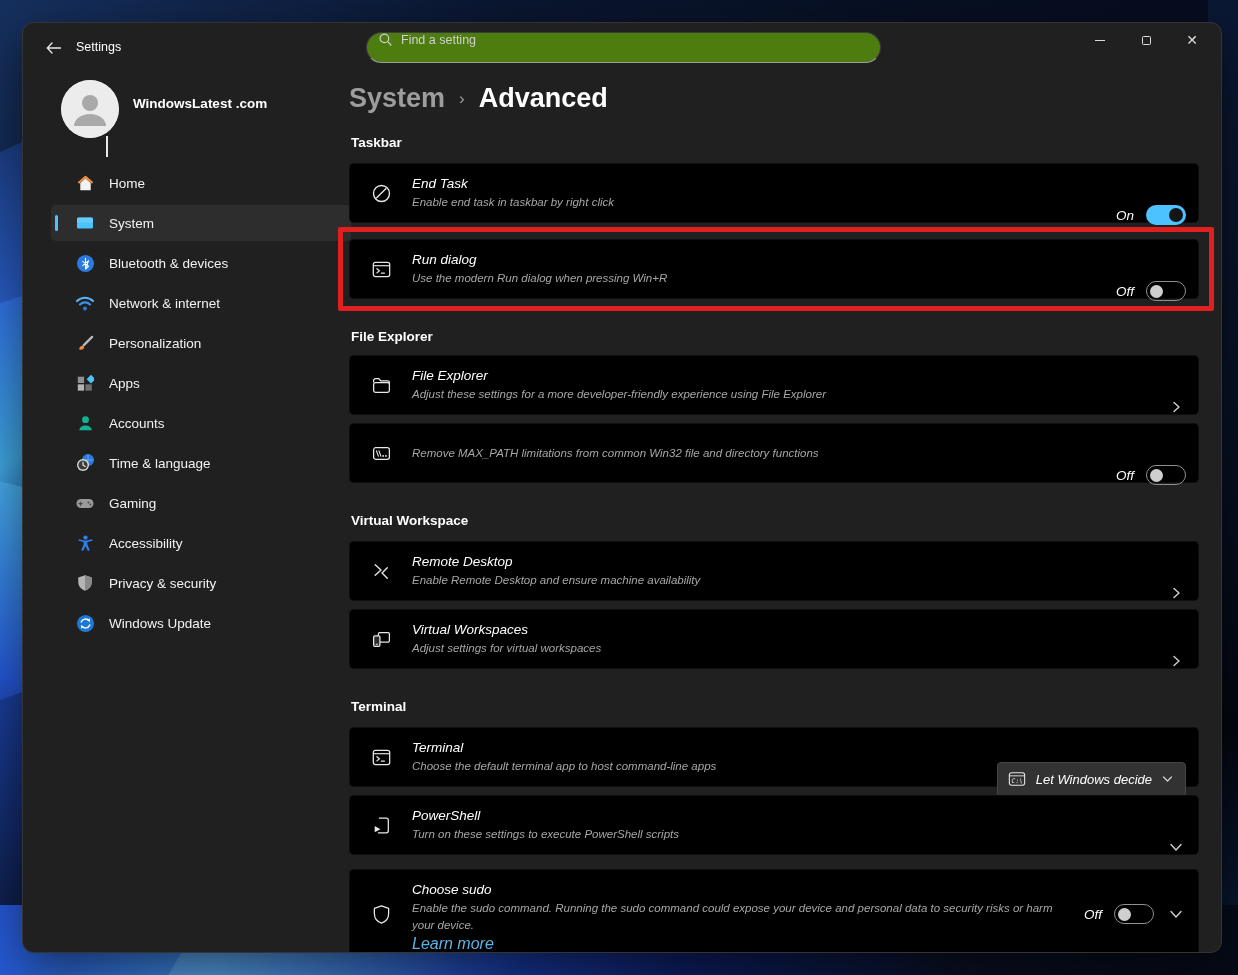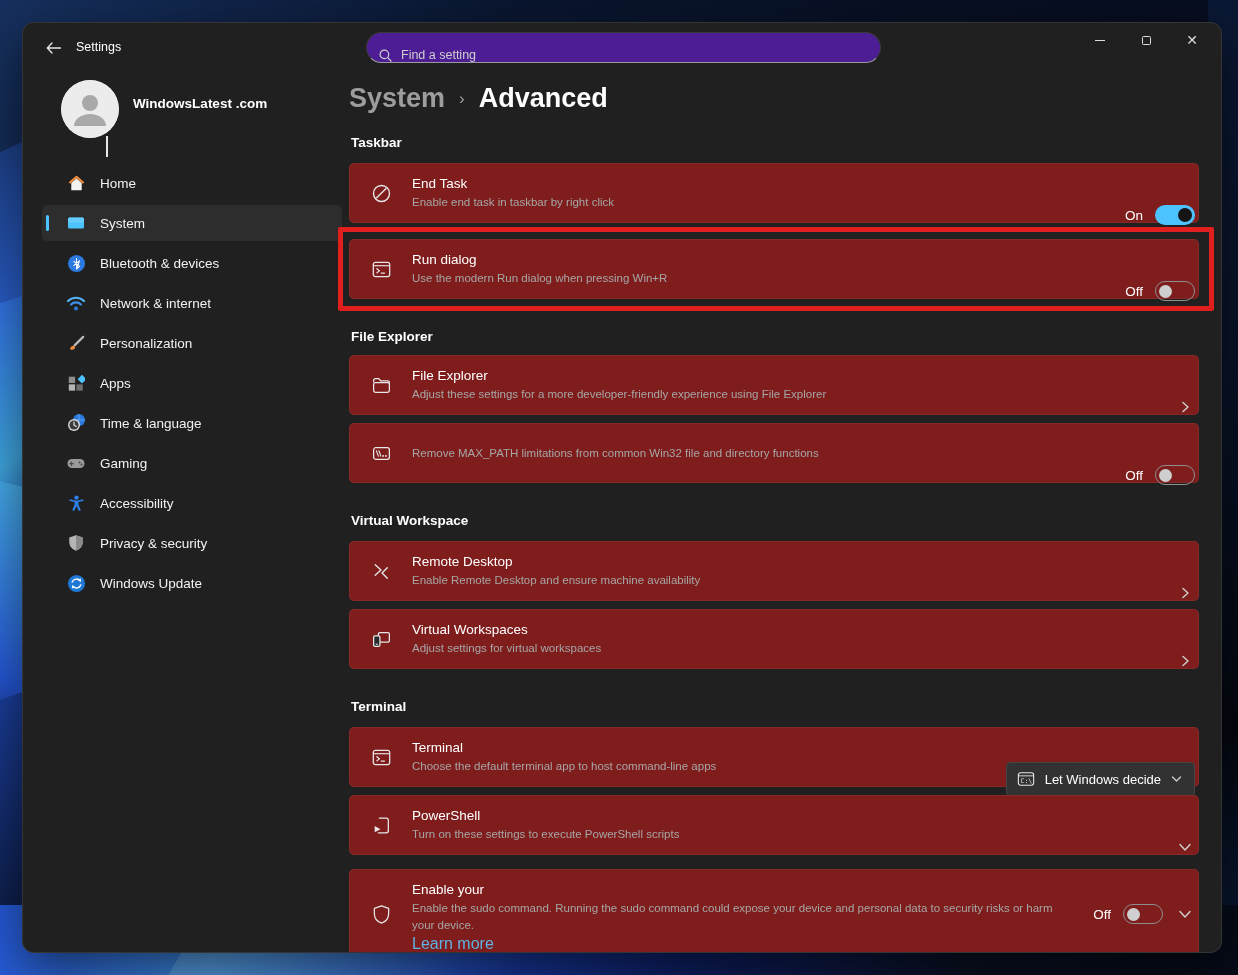--- a/index.html
+++ b/index.html
@@ -30,54 +30,54 @@
   .back-btn { position:absolute; left:14px; top:12px; width:32px; height:26px; display:flex; align-items:center; justify-content:center;
     color:#e8e8e8; font-size:16px; border-radius:4px; cursor:pointer; }
   .win-title { position:absolute; left:53px; top:17px; font-size:12.5px; color:#ffffff; }
   .caption { position:absolute; right:6px; top:0; display:flex; }
   .cap-btn { width:46px; height:34px; display:flex; align-items:center; justify-content:center; color:#dcdcdc; }
   .cap-min i { display:block; width:10px; height:1px; background:#dcdcdc; }
   .cap-max i { display:block; width:9px; height:9px; border:1px solid #dcdcdc; border-radius:1.5px; }
   .cap-close { font-size:14px; font-family:"DejaVu Sans",sans-serif; }
 
   
-  .search { position:absolute; left:343px; top:9px; width:515px; height:31px; background:#4c1d95;
+  .search { position:absolute; left:343px; top:9px; width:515px; height:31px; background:#4d7c0f;
     border:1px solid #3a3a3a; border-bottom:1px solid #9a9a9a; border-radius:16px;
-    display:flex; align-items:flex-end; padding:0 12px; gap:9px; }
+    display:flex; align-items:flex-start; padding:0 12px; gap:9px; }
   .search-ph { color:#cfcfcf; font-size:12.5px; }
 
   
   .avatar { position:absolute; left:38px; top:57px; width:58px; height:58px; border-radius:50%;
     background:#e8e8e8; overflow:hidden; }
   .avatar svg { display:block; }
   .profile-name { position:absolute; left:110px; top:73px; font-size:13.5px; font-weight:bold; color:#fff; }
   .text-cursor { position:absolute; left:83px; top:113px; width:1.5px; height:21px; background:#e8e8e8; }
 
   
-  .nav { position:absolute; left:19px; top:142px; width:300px; }
+  .nav { position:absolute; left:28px; top:142px; width:300px; }
   .nav-item { position:relative; display:flex; align-items:center; gap:14px; height:36px; margin-bottom:4px;
     padding-left:24px; border-radius:5px; font-size:13.5px; color:#f2f2f2; cursor:pointer; }
   .nav-item.selected { background:#2d2d2d; }
   .nav-item.selected::before { content:""; position:absolute; left:4px; top:10px; width:3px; height:16px;
     border-radius:2px; background:#4cc2ff; }
   .nav-icon { width:20px; height:20px; display:flex; align-items:center; justify-content:center; }
 
   
   .main { position:absolute; left:326px; top:60px; width:850px; }
   .crumb { display:flex; align-items:baseline; gap:14px; height:40px; }
   .crumb-parent { font-size:27px; font-weight:600; color:#9d9d9d; cursor:pointer; }
   .crumb-sep { font-size:17px; color:#9d9d9d; position:relative; top:-3px; }
   .crumb-current { font-size:27px; font-weight:600; color:#ffffff;text-align:right; }
 
   .sec-header { font-size:13.5px; font-weight:bold; color:#ffffff; margin:12px 0 0 2px; height:18px; }
   .sec-header.mt { margin-top:30px; }
 
   .card { position:relative; display:flex; align-items:center; height:60px; margin-top:8px;
-    background:#7f1d1d; border:1px solid rgba(255,255,255,.055); border-radius:5px;
-    padding:0 3px 0 0; }
+    background:#000000; border:1px solid rgba(255,255,255,.055); border-radius:5px;
+    padding:0 12px 0 0;font-style:italic; }
   .card.first { margin-top:10px; }
   .card.hl { margin-top:16px; }
   .card.tall { height:92px; margin-top:14px; align-items:flex-start; padding-top:12px; }
   .row-icon { width:62px; display:flex; align-items:center; justify-content:center; flex-shrink:0; }
   .card.tall .row-icon { margin-top:22px; }
   .row-text { flex:1; min-width:0; padding-right:16px; }
   .row-title { font-size:13.5px; color:#ffffff; margin-bottom:3px; }
   .row-sub { font-size:11.5px; color:#a6a6a6; line-height:1.45; }
   .card.tall .row-sub { max-width:660px; }
   .link { font-size:16px; color:#5eb3e4; margin-top:2px; display:inline-block; cursor:pointer; }
@@ -204,20 +204,29 @@
             <rect x="2" y="3" width="7" height="7" fill="#8f8f8f"></rect>
             <rect x="2" y="11.5" width="7" height="7" fill="#b5b5b5"></rect>
             <rect x="10.5" y="11.5" width="7" height="7" fill="#6f6f6f"></rect>
             <rect x="13.2" y="2.2" width="7" height="7" fill="#4cc2ff" transform="rotate(45 16.7 5.7)"></rect>
           </svg>
         </span>
       <span>Apps</span>
     </div>
     <div class="nav-item">
       <span class="nav-icon">
+          <svg width="19" height="19" viewBox="0 0 20 20">
+            <circle cx="10" cy="6" r="3.6" fill="#12b394"></circle>
+            <path d="M3.5 17 a6.5 5 0 0 1 13 0 z" fill="#12b394"></path>
+          </svg>
+        </span>
+      <span>Accounts</span>
+    </div>
+    <div class="nav-item">
+      <span class="nav-icon">
           <svg width="20" height="20" viewBox="0 0 20 20">
             <circle cx="13" cy="7" r="6" fill="#2c79e0"></circle>
             <path d="M7.5 7 H18.5 M13 1.5 V12.5" stroke="#6fb0f0" stroke-width=".8"></path>
             <circle cx="8" cy="12" r="6" fill="#d8d8d8"></circle>
             <circle cx="8" cy="12" r="4.6" fill="#3c3c3c"></circle>
             <path d="M8 9.2 V12 L10.2 13.4" stroke="#e8e8e8" stroke-width="1.2" fill="none" stroke-linecap="round"></path>
           </svg>
         </span>
       <span>Time &amp; language</span>
     </div>
@@ -447,21 +456,21 @@
       </div>
     </div>
 
     <div class="card tall">
       <span class="row-icon">
           <svg width="21" height="21" viewBox="0 0 20 20">
             <path d="M10 1.8 L16.8 4.2 V9 C16.8 13.8 13.7 16.9 10 18.2 C6.3 16.9 3.2 13.8 3.2 9 V4.2 Z" stroke="#e8e8e8" stroke-width="1.2" fill="none" stroke-linejoin="round"></path>
           </svg>
         </span>
       <div class="row-text">
-        <div class="row-title">Enable your</div>
+        <div class="row-title">Choose sudo</div>
         <div class="row-sub">Enable the sudo command. Running the sudo command could expose your device and personal data to security risks or harm your device.</div>
         <span class="link">Learn more</span>
       </div>
       <div class="row-ctrl">
         <span class="toggle-label">Off</span>
         <span class="toggle off">
             <span class="knob"></span>
           </span>
         <span class="chev">
             <svg width="14" height="9" viewBox="0 0 14 9">

